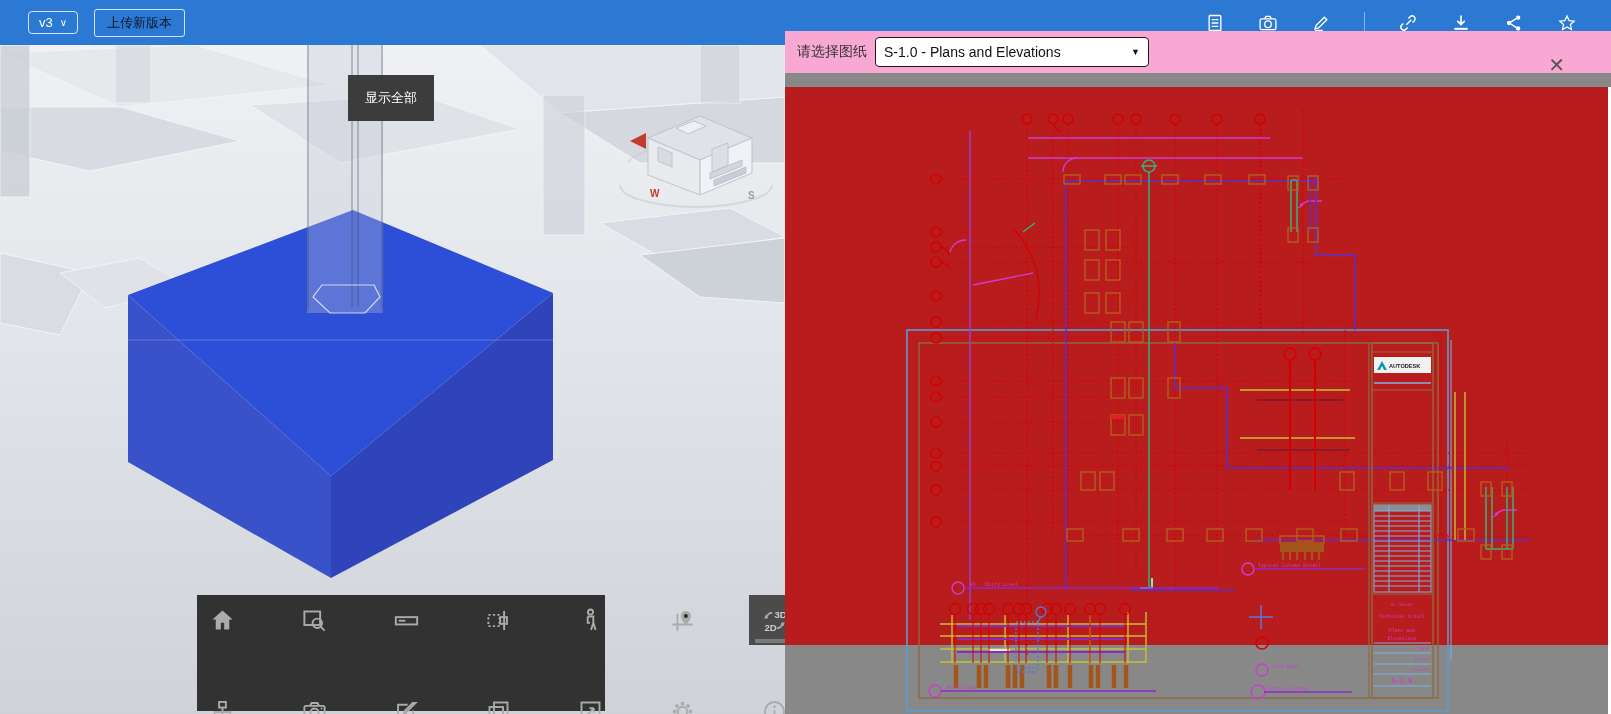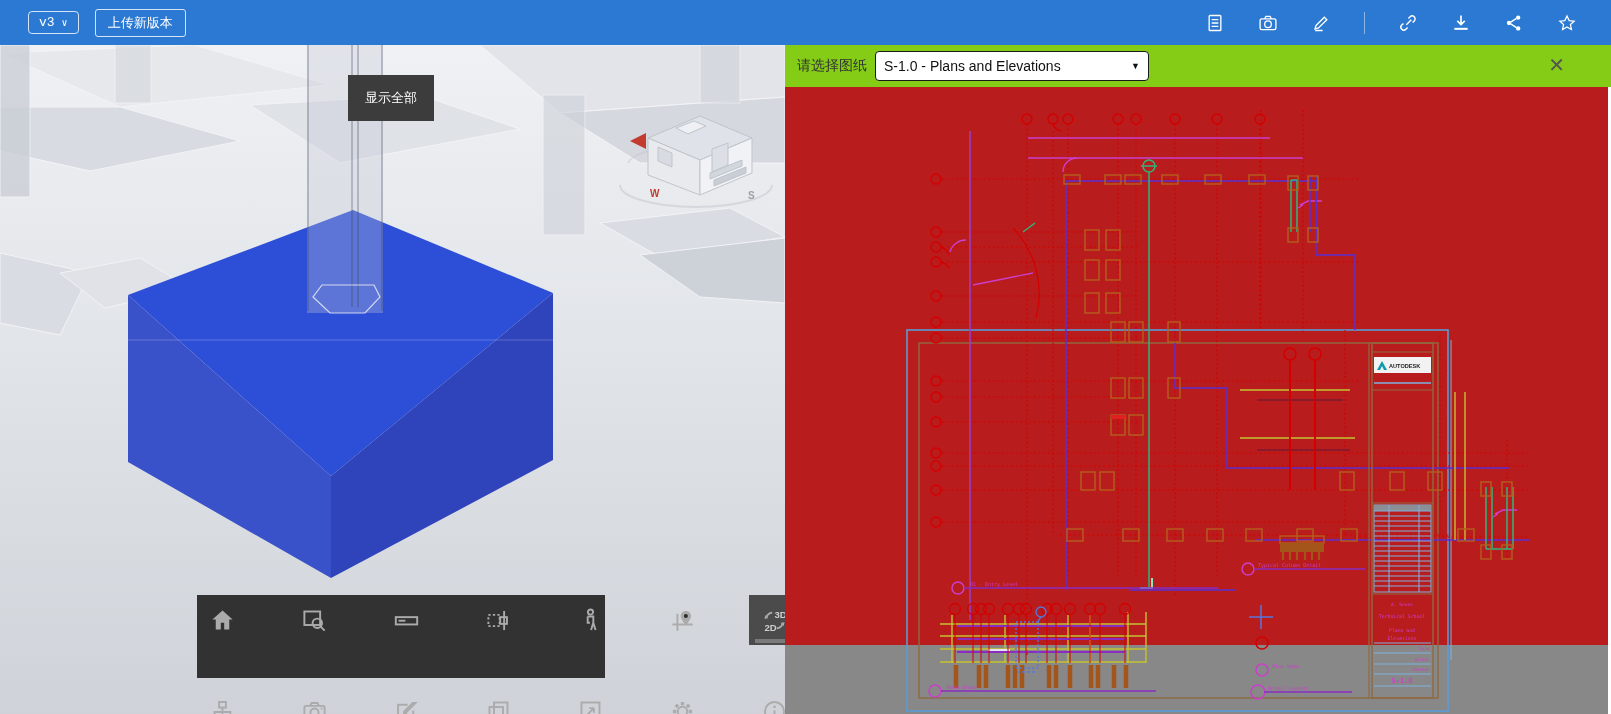--- a/index.html
+++ b/index.html
@@ -3,43 +3,43 @@
 <meta charset="utf-8">
 <style>
   html,body{margin:0;padding:0;background:#888;}
   body{width:1611px;height:714px;position:relative;overflow:hidden;
        font-family:"Liberation Sans","DejaVu Sans",sans-serif;}
   
   .app-header{position:absolute;left:0;top:0;width:1611px;height:45px;background:#2b79d2;
               display:flex;align-items:center;color:#fff;}
   .app-title{font-size:19px;font-weight:700;margin-left:14px;white-space:nowrap;}
   .ver-chip{margin-left:28px;border:1px solid rgba(255,255,255,.8);border-radius:4px;
-            padding:3px 10px;font-size:13px;display:flex;align-items:center;gap:7px;cursor:pointer;font-family:Liberation Mono, monospace;}
+            padding:3px 10px;font-size:13px;display:flex;align-items:center;gap:7px;cursor:pointer;}
   .ver-chip .chev{font-size:10px;}
   .upload-btn{margin-left:16px;border:1px solid rgba(255,255,255,.8);border-radius:3px;
-              padding:4px 12px;font-size:13px;background:transparent;color:#ffffff;cursor:pointer;}
+              padding:4px 12px;font-size:13px;background:transparent;color:#0f172a;cursor:pointer;}
   .hdr-icons{position:absolute;right:34px;top:0;height:45px;display:flex;align-items:center;gap:33px;}
   .hdr-icons .hsep{width:1px;height:22px;background:rgba(255,255,255,.45);}
   .hicon{width:20px;height:20px;display:block;cursor:pointer;}
   
   .viewport{position:absolute;left:0;top:45px;width:785px;height:669px;
             background:linear-gradient(180deg,#eff1f4 0%,#e3e6ea 40%,#cfd3d9 100%);}
   .tooltip{position:absolute;left:348px;top:30px;width:86px;height:46px;background:#3c3c3c;
            color:#fff;font-size:13px;display:flex;align-items:center;justify-content:center;}
   
-  .toolbar{position:absolute;left:197px;top:550px;width:408px;height:83px;background:rgba(44,44,44,.97);
+  .toolbar{position:absolute;left:197px;top:550px;width:408px;height:116px;background:rgba(44,44,44,.97);
            display:grid;grid-template-columns:repeat(8,51px);grid-template-rows:50px 50px;gap:41px;}
   .tbtn{display:flex;align-items:center;justify-content:center;cursor:pointer;position:relative;}
   .tbtn svg{width:27px;height:27px;}
   .tbtn.active{background:#4b4b4b;}
   .tbtn.active::after{content:"";position:absolute;left:6px;right:6px;bottom:2px;height:4px;background:#7a7a7a;}
   .ticon{stroke:#ababab;fill:none;stroke-width:1.7;}
   .ticonf{fill:#ababab;stroke:none;}
   
-  .sheet-header{position:absolute;left:785px;top:45px;width:826px;height:42px;background:#84cc16;
+  .sheet-header{position:absolute;left:785px;top:31px;width:826px;height:42px;background:#f9a8d4;
                 display:flex;align-items:center;}
   .sheet-label{font-size:14px;color:#333;margin-left:12px;}
   .sheet-select{margin-left:8px;width:256px;height:28px;border:1px solid #1a1a1a;border-radius:4px;
                 background:#fff;display:flex;align-items:center;font-size:14px;color:#111;
                 padding:0 8px;justify-content:space-between;cursor:pointer;}
   .sheet-select .arrow{font-size:9px;color:#111;}
   .close-x{position:absolute;right:46px;top:55px;font-size:20px;color:#555;cursor:pointer;line-height:1;}
   .drawing-area{position:absolute;left:785px;top:87px;width:826px;height:558px;background:#b91c1c;}
   .right-sliver{position:absolute;right:0;top:87px;width:3px;height:627px;background:#fff;}
   

